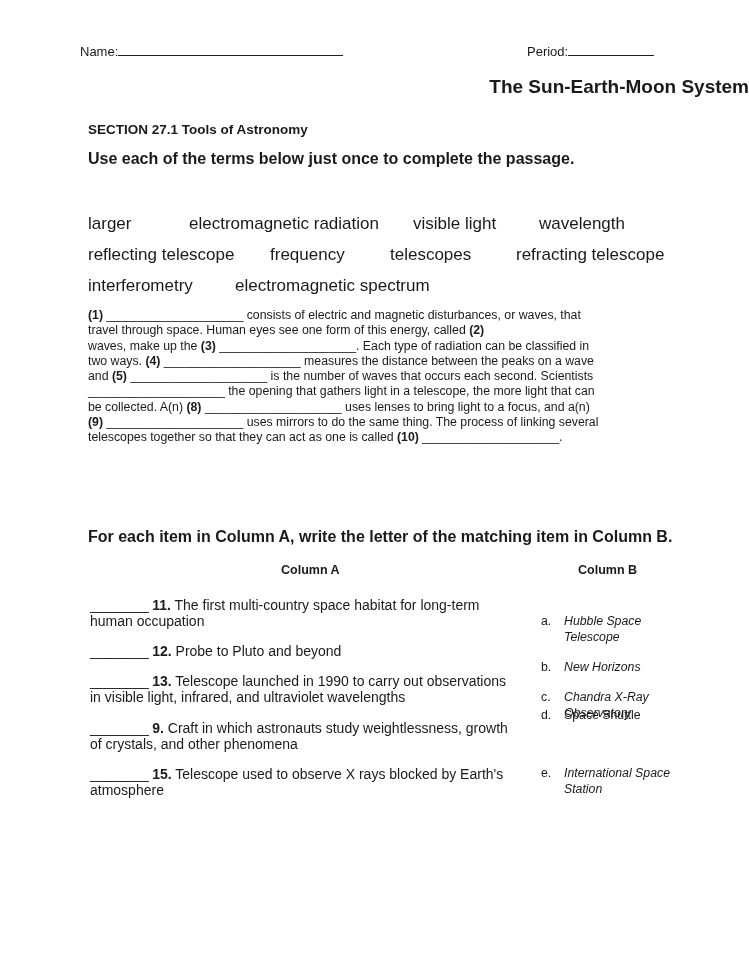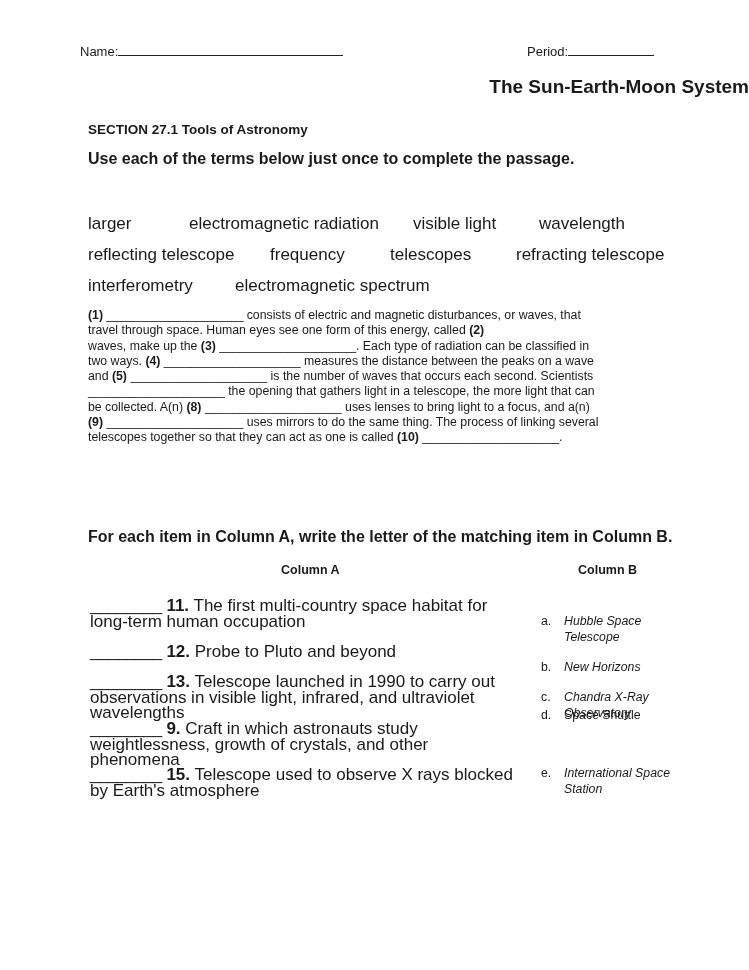--- a/index.html
+++ b/index.html
@@ -9,21 +9,21 @@
   .hdr { font-size: 13px; }
   .uline { display: inline-block; border-bottom: 1px solid #222; height: 12px; vertical-align: baseline; }
   .title { left: 0; width: 749px; text-align: right; top: 76px; font-size: 19px; font-weight: bold; }
   .section { left: 88px; top: 122px; font-size: 13.5px; font-weight: bold; }
   .instr { left: 88px; font-size: 16px; font-weight: bold; }
   .term { font-size: 17px; font-weight: normal; white-space: nowrap; }
   .passage { left: 88px; top: 308px; width: 570px; font-size: 12.3px; line-height: 15.3px; }
   .passage .line { white-space: nowrap; display: block; }
   .passage b { font-weight: bold; }
   .colhead { font-size: 12.5px; font-weight: bold; }
-  .qa { left: 90px; width: 430px; font-size: 17px; line-height: 15.5px; }
+  .qa { left: 90px; width: 430px; font-size: 14px; line-height: 15.5px; }
   .qa .blank { letter-spacing: -0.5px; }
   .qa b { font-weight: bold; }
   .opt { left: 541px; font-size: 12.3px; line-height: 15.5px; }
   .opt .letter { display: inline-block; width: 23px; vertical-align: top; }
   .opt .txt { display: inline-block; vertical-align: top; font-style: italic; }
   .opt .txt.normal { font-style: normal; }
 </style>
 </head>
 <body>
 

